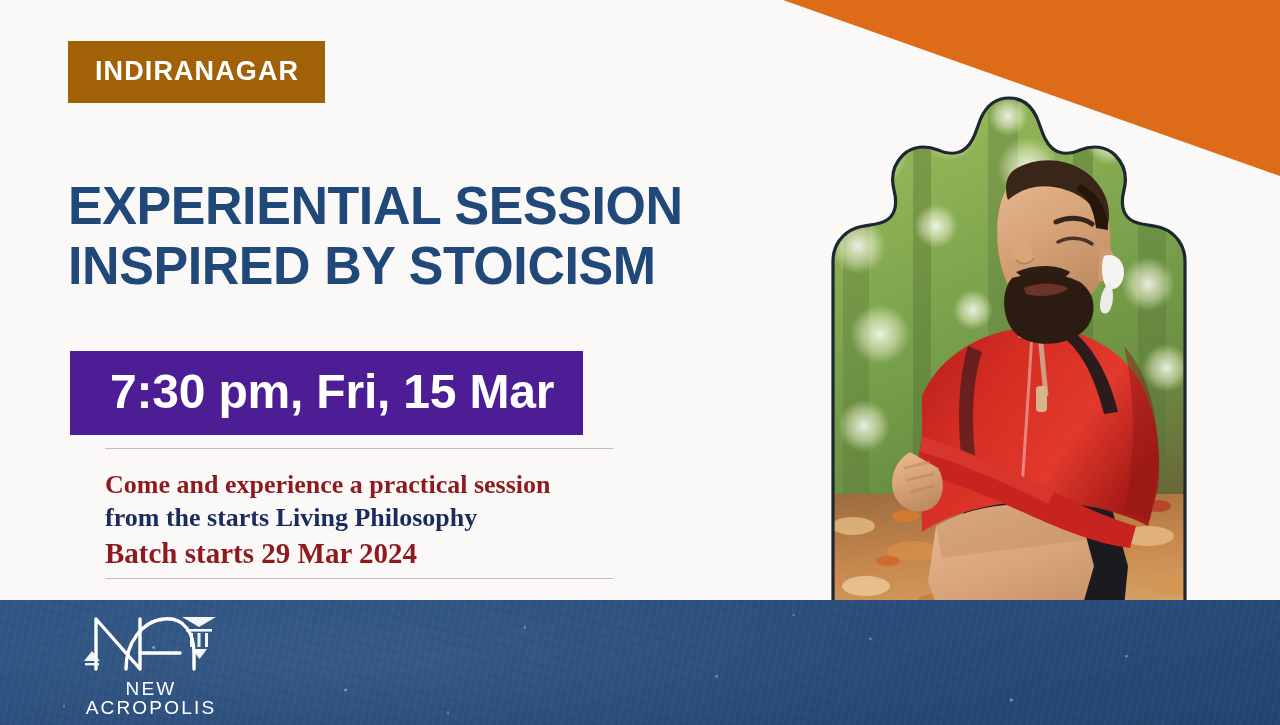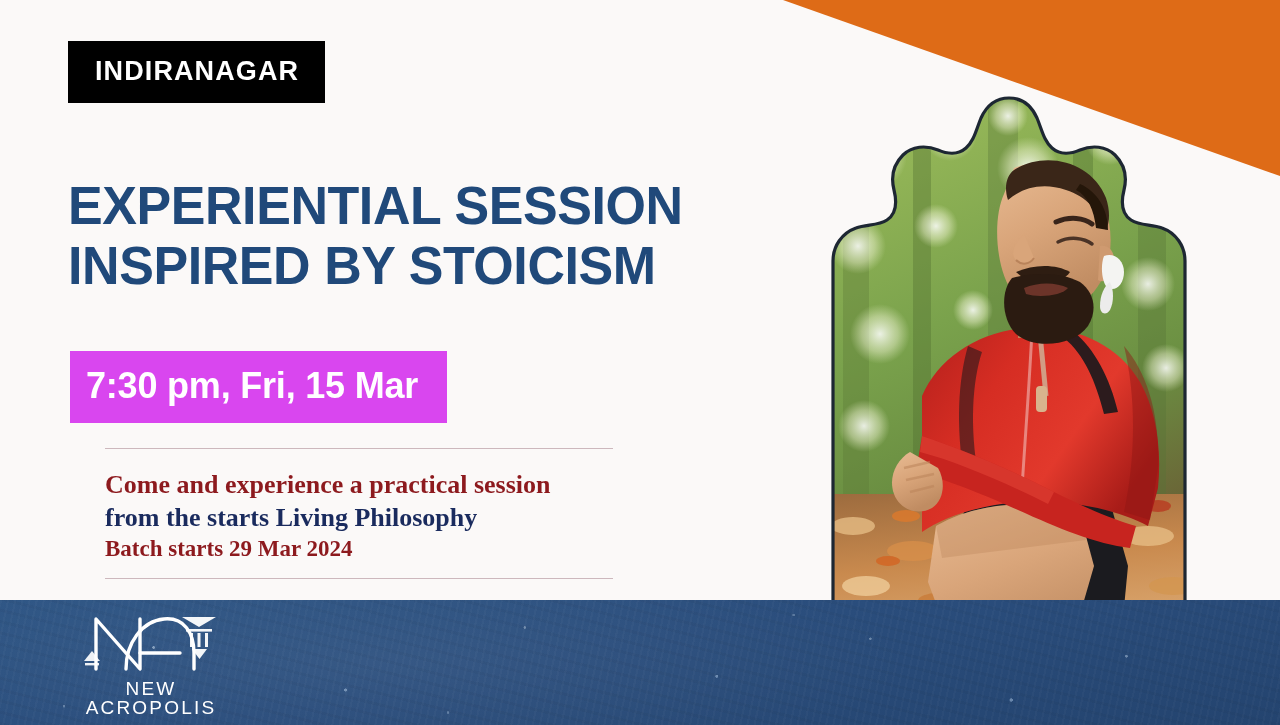--- a/index.html
+++ b/index.html
@@ -55,21 +55,21 @@
       repeating-linear-gradient(102deg, rgba(255,255,255,.022) 0 2px, transparent 2px 7px),
       repeating-linear-gradient(14deg, rgba(0,0,0,.030) 0 3px, transparent 3px 11px);
     pointer-events: none;
   }
 
   
   .locality-badge {
     position: absolute;
     left: 68px;
     top: 41px;
-    background: #000000;
+    background: #a16207;
     color: #ffffff;
     font-size: 27px;
     font-weight: bold;
     letter-spacing: 1.1px;
     padding: 17px 26px 18px 27px;
     line-height: 1;
     white-space: nowrap;
   }
 
   .headline {
@@ -84,26 +84,26 @@
     white-space: nowrap;
     transform: scaleX(0.98);
     transform-origin: left top;
   }
   .headline .line { display: block; }
 
   .time-banner {
     position: absolute;
     left: 70px;
     top: 351px;
-    background: #d946ef;
+    background: #4c1d95;
     color: #ffffff;
-    font-size: 36px;
+    font-size: 48px;
     font-weight: bold;
     letter-spacing: -0.2px;
-    padding: 17px 29px 19px 16px;
+    padding: 17px 29px 19px 40px;
     line-height: 1;
     white-space: nowrap;
   }
 
   .rule {
     position: absolute;
     left: 105px;
     width: 508px;
     height: 1px;
     background: #cdb8bd;
@@ -117,21 +117,21 @@
     top: 469px;
     width: 508px;
     text-align: left;
     font-family: "Liberation Serif", serif;
     font-weight: bold;
     font-size: 26px;
     line-height: 1.26;
   }
   .blurb .l1, .blurb .l3 { color: #8d1a1e; display: block; }
   .blurb .l2 { color: #1a2b5e; display: block; }
-  .blurb .l3 { font-size: 23px; }
+  .blurb .l3 { font-size: 29px; }
 
   
   .logo {
     position: absolute;
     left: 66px;
     bottom: 8px;
     width: 170px;
   }
   .logo-mark { display: block; }
   .logo-text {

